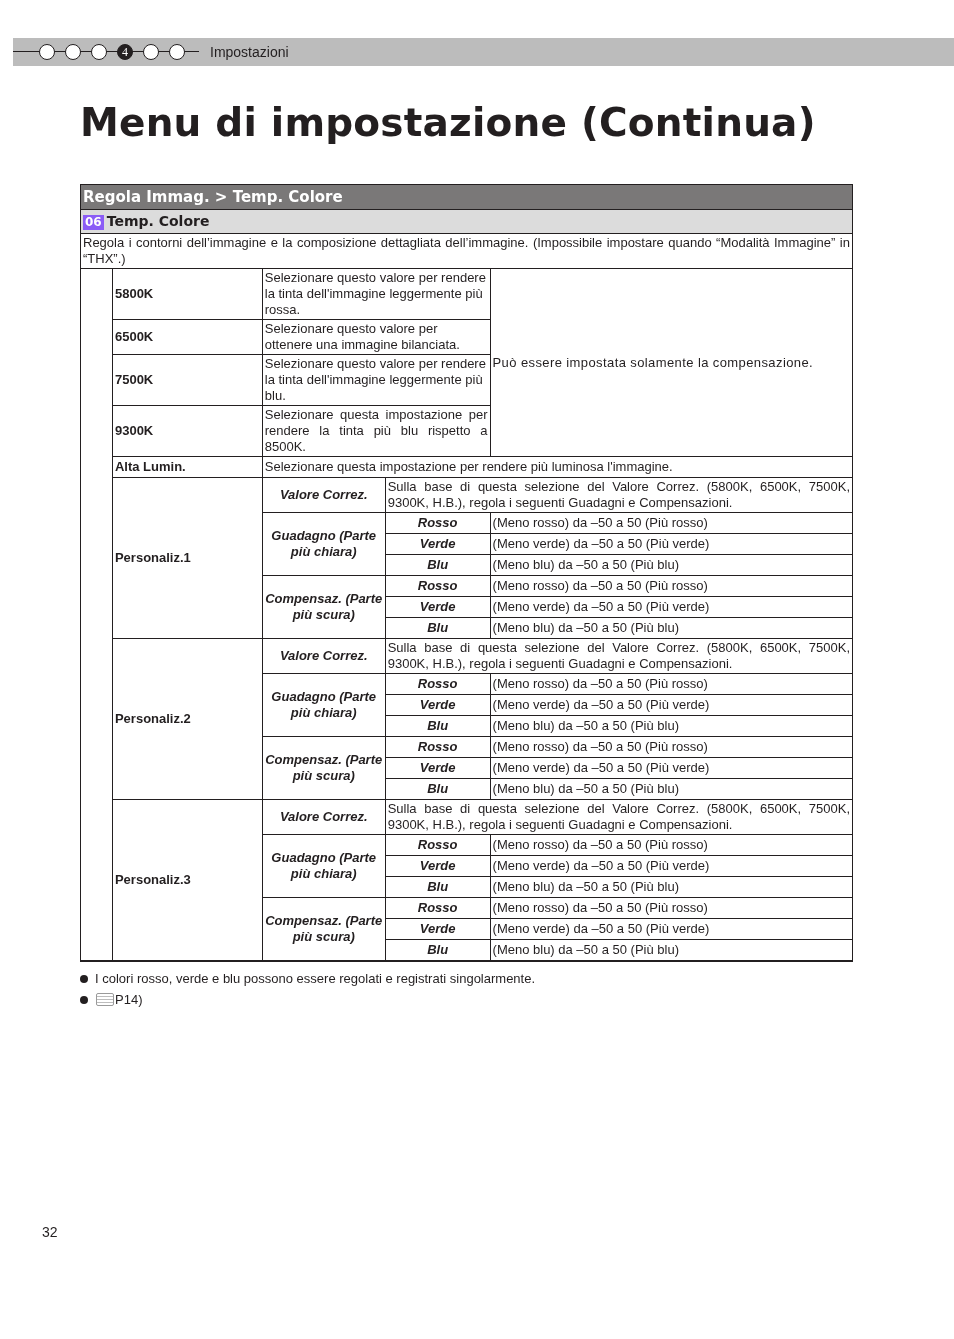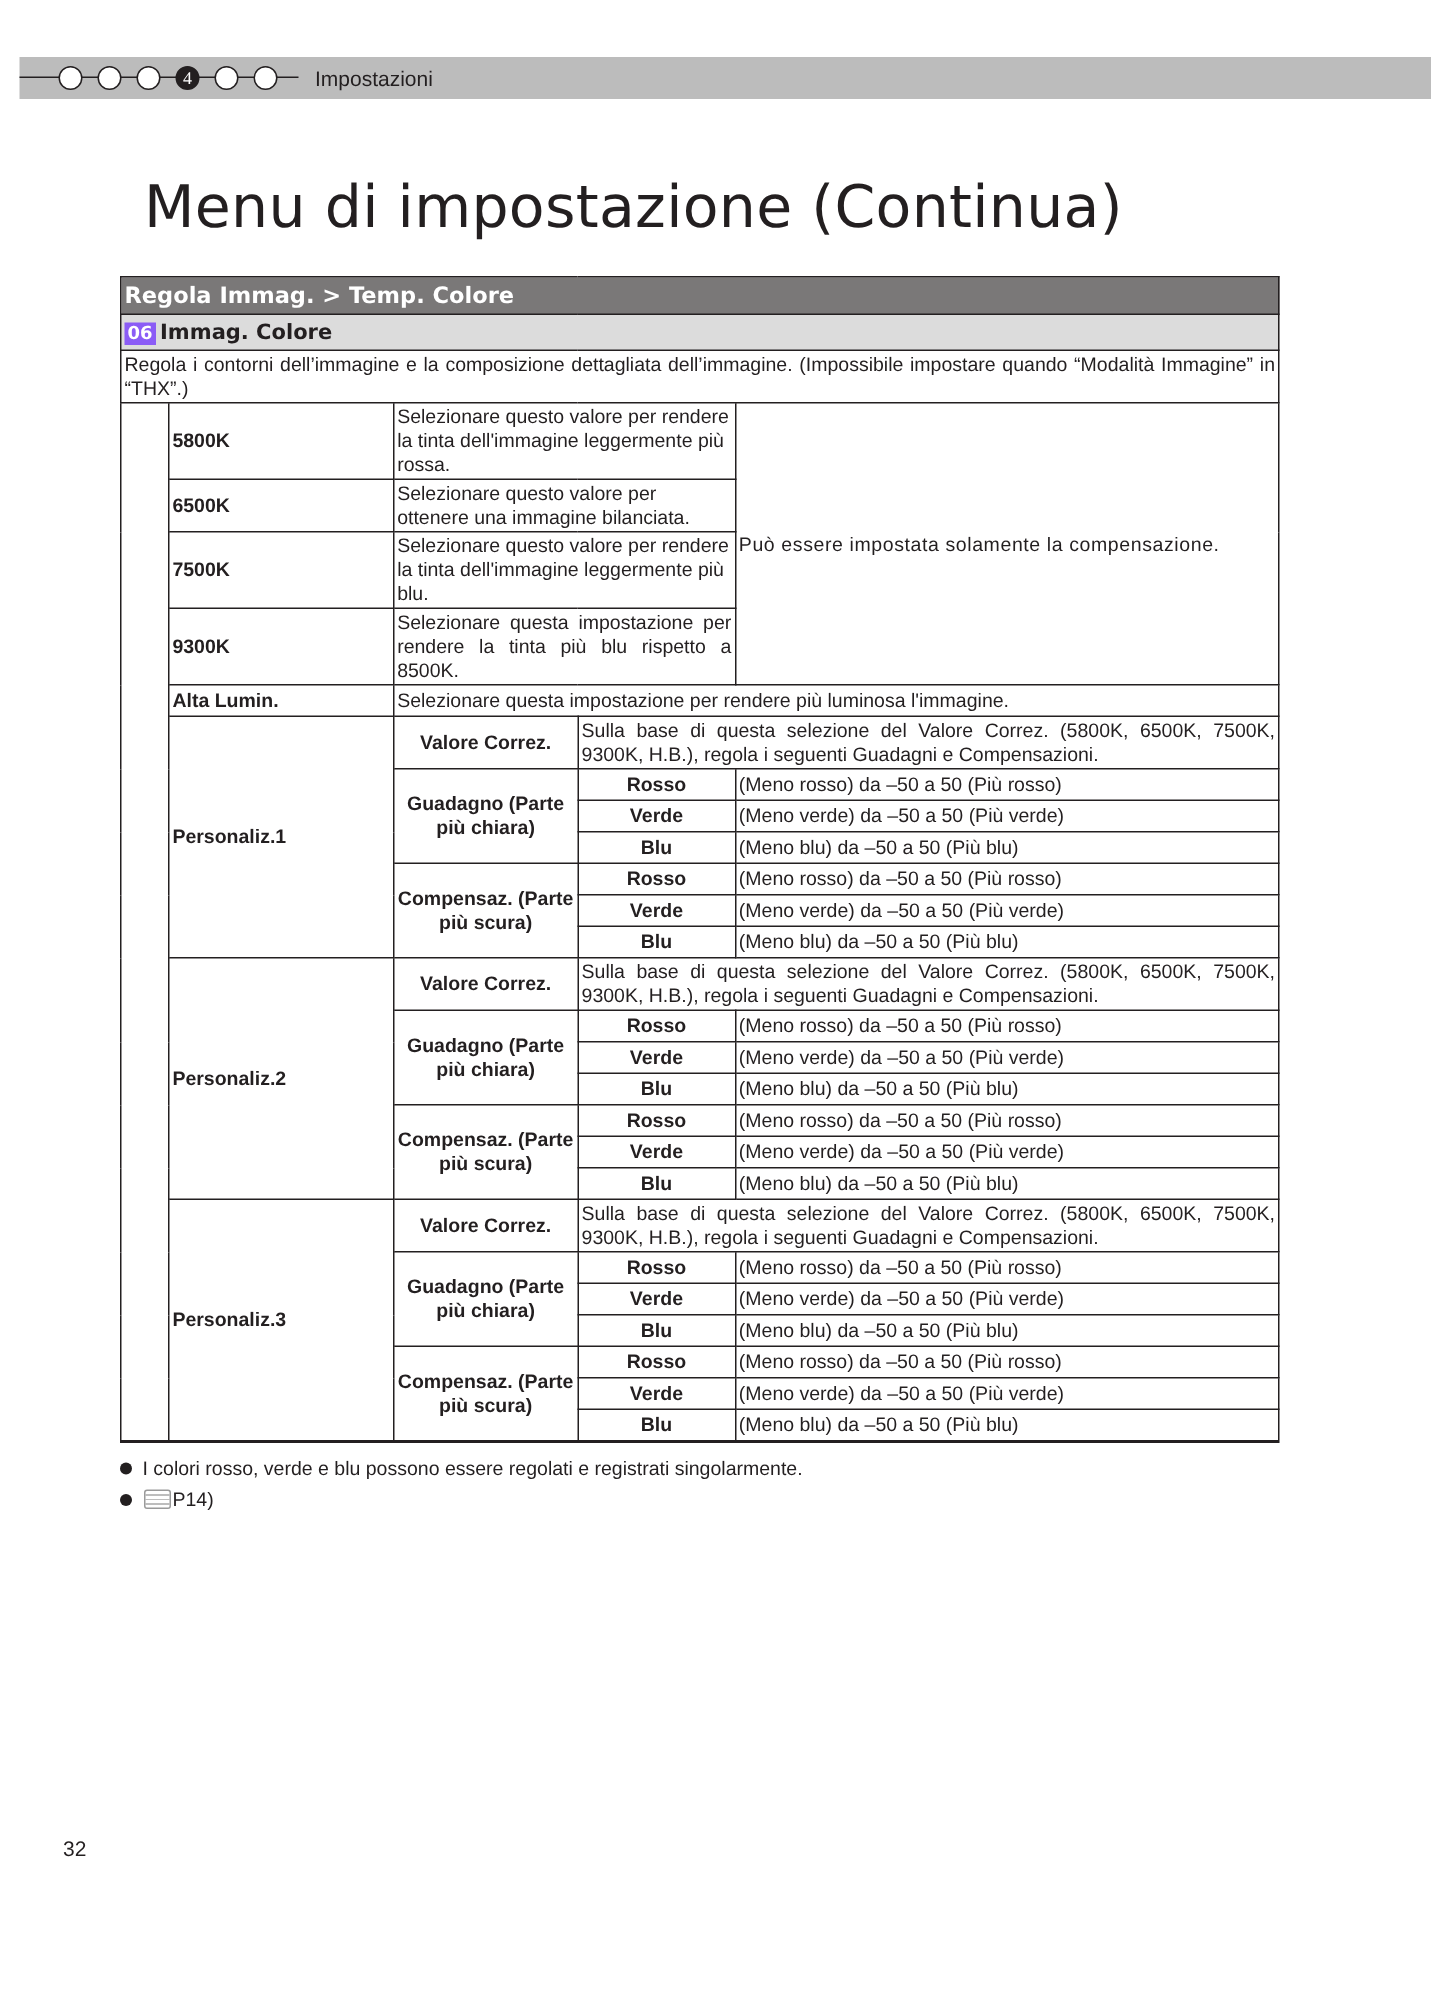--- a/index.html
+++ b/index.html
@@ -6,30 +6,30 @@
   body { width: 954px; height: 1339px; position: relative; font-family: "Liberation Sans", sans-serif; color: #231f20; overflow: hidden; }
 
   .top-band { position: absolute; left: 13px; top: 38px; width: 941px; height: 28px; background: #bcbcbc; }
   .steps { position: absolute; left: 13px; top: 38px; height: 28px; display: flex; align-items: center; }
   .steps .line { position: absolute; left: 0; top: 13px; width: 186px; height: 1px; background: #231f20; }
   .step { position: relative; width: 16px; height: 16px; border: 1px solid #231f20; border-radius: 50%; background: #fff; box-sizing: border-box; margin-right: 10px; font-size: 12px; line-height: 14px; text-align: center; font-family: "Liberation Serif", serif; }
   .step.first { margin-left: 26px; }
   .step.active { background: #231f20; color: #fff; }
   .section-label { position: absolute; left: 210px; top: 44px; font-size: 14px; color: #231f20; }
 
-  .page-title { position: absolute; left: 80px; top: 100px; font-size: 39px; font-weight: normal; letter-spacing: 0.2px; margin: 16px; color: #231f20; font-family: "DejaVu Sans", sans-serif; }
+  .page-title { position: absolute; left: 80px; top: 100px; font-size: 39px; font-weight: bold; letter-spacing: 0.2px; margin: 0; color: #231f20; font-family: "DejaVu Sans", sans-serif; }
 
   table.spec { position: absolute; left: 80px; top: 184px; width: 773px; border-collapse: collapse; font-size: 13px; line-height: 16px; }
   table.spec td { border: 1px solid #231f20; padding: 1px 2px; vertical-align: middle; }
   .hdr1 td { background: #7a7878; color: #fff; font-weight: bold; font-size: 15px; height: 22px; padding: 2px 2px; border: 1px solid #231f20; border-top: 2px solid #231f20; font-family: "DejaVu Sans", sans-serif; }
   .hdr2 td { background: #dcdcdc; font-weight: bold; font-size: 14px; height: 21px; font-family: "DejaVu Sans", sans-serif; }
   .num-badge { display: inline-block; background: #8b5cf6; color: #fff; font-size: 12px; padding: 0 2px; line-height: 15px; margin-right: 3px; }
   .desc td { text-align: justify; }
   .b { font-weight: bold; }
-  .c { text-align: center; }
+  .c { text-align: center; font-style: italic; }
   .item { font-weight: bold; }
   .note { text-align: justify; letter-spacing: 0.4px; vertical-align: middle; }
   .row-h2 { height: 33px; }
   .row-h1 { height: 21px; }
 
   .bullets { position: absolute; left: 80px; top: 968px; font-size: 13px; line-height: 21px; }
   .bullet { display: flex; align-items: center; }
   .dot { width: 8px; height: 8px; border-radius: 50%; background: #231f20; margin-right: 7px; display: inline-block; }
   .ref-icon { display: inline-block; width: 16px; height: 11px; border: 1px solid #9a9a9a; border-radius: 2px; margin: 0 1px; vertical-align: -1px; background: repeating-linear-gradient(0deg, #fff 0 2px, #bdbdbd 2px 3px); }
 
@@ -59,21 +59,21 @@
       <col style="width:123px">
       <col style="width:105px">
       <col style="width:116px">
       <col style="width:247px">
   </colgroup>
   <tbody>
       <tr class="hdr1">
     <td colspan="6">Regola Immag. &gt; Temp. Colore</td>
   </tr>
   <tr class="hdr2">
-    <td colspan="6"><span class="num-badge">06</span><span>Immag. Colore</span></td>
+    <td colspan="6"><span class="num-badge">06</span><span>Temp. Colore</span></td>
   </tr>
   <tr class="desc">
     <td colspan="6">Regola i contorni dell’immagine e la composizione dettagliata dell’immagine. (Impossibile impostare quando “Modalità Immagine” in “THX”.)</td>
   </tr>
 
   <tr class="row-h2">
     <td rowspan="36"></td>
     <td class="item">5800K</td>
     <td colspan="2">Selezionare questo valore per rendere la tinta dell'immagine leggermente più rossa.</td>
     <td colspan="2" rowspan="4" class="note">Può essere impostata solamente la compensazione.</td>

